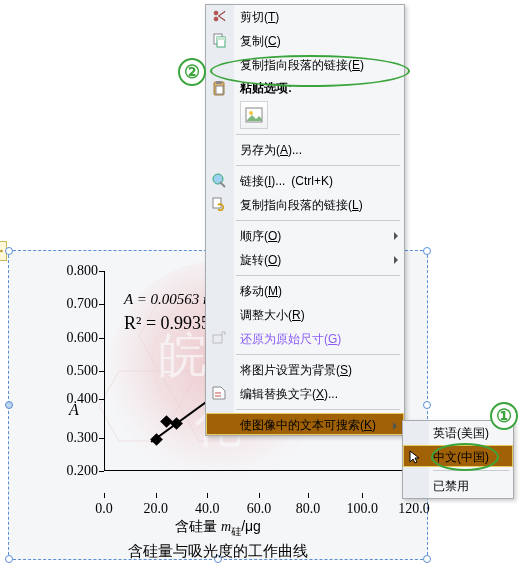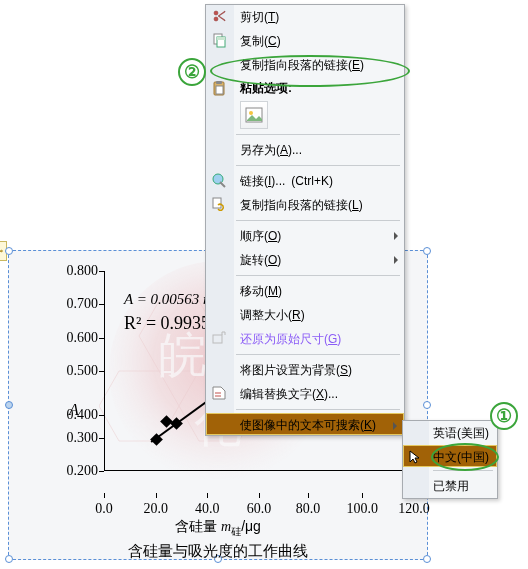--- a/index.html
+++ b/index.html
@@ -46,21 +46,21 @@
   .menu-item.highlighted { background:#a16207; border:1px solid #e5c860; height:22px; line-height:22px; padding-left:33px;}
   .menu-sep { height:1px; background:#c8ccd0; margin:3px 4px 3px 30px;}
   .menu-icon { position:absolute; left:5px; top:3px; width:18px; height:18px;}
   .menu-sub-arrow { position:absolute; right:6px; top:8px; width:0; height:0; border-left:4px solid #555; border-top:4px solid transparent; border-bottom:4px solid transparent;}
   .menu-section-label { position:relative; padding-left:34px; height:22px; line-height:22px; font-weight:bold;}
   .paste-options { padding-left:34px; height:32px; display:flex; align-items:center;}
   .paste-btn { width:28px; height:28px; border:1px solid #d0d4d8; background:linear-gradient(#fff,#f0f2f4); display:flex; align-items:center; justify-content:center;}
   .accel { text-decoration:underline;}
   .hint { color:#000000; padding-left:6px;}
   
-  .submenu { position:absolute; left:402px; top:420px; width:96px; background:#f4f6f8; border:1px solid #a7abb0; box-shadow:2px 2px 4px rgba(0,0,0,0.2); z-index:11;}
+  .submenu { position:absolute; left:402px; top:420px; width:112px; background:#f4f6f8; border:1px solid #a7abb0; box-shadow:2px 2px 4px rgba(0,0,0,0.2); z-index:11;}
   .submenu .menu-icon-col { width:26px;}
   .submenu .menu-item { padding-left:30px; font-size:12px;}
   .submenu .menu-item.highlighted { padding-left:29px;}
   
   .callout { position:absolute; width:28px; height:28px; border:2.5px solid #3ba53b; border-radius:50%; background:#fff; color:#3ba53b; font-size:18px; font-weight:bold; display:flex; align-items:center; justify-content:center; z-index:20;}
   .callout-ring { position:absolute; border:2.5px solid #3ba53b; border-radius:50%; z-index:19;}
   
   .ico-sm svg { width:16px; height:16px; display:block;}
 </style>
 </head>
@@ -105,21 +105,21 @@
 
   <div class="y-label-a">A</div>
 
   <div class="plot">
     <div class="plot-frame"></div>
     <div class="eq">A = 0.00563 m</div>
     <div class="r2">R² = 0.9935</div>
 
   <div class="y-tick" style="top: 192px;">0.200</div>
       <div class="y-tick" style="top: 158.667px;">0.300</div>
-      <div class="y-tick" style="top: 136px;">0.400</div>
+      <div class="y-tick" style="top: 120px;">0.400</div>
       <div class="y-tick" style="top: 92px;">0.500</div>
       <div class="y-tick" style="top: 58.6667px;">0.600</div>
       <div class="y-tick" style="top: 25.3333px;">0.700</div>
       <div class="y-tick" style="top: -8px;">0.800</div>
       <div class="x-tick" style="left: 0px;">0.0</div>
       <div class="x-tick" style="left: 51.6667px; margin-top: 21px;">20.0</div>
       <div class="x-tick" style="left: 103.333px;">40.0</div>
       <div class="x-tick" style="left: 155px;">60.0</div>
       <div class="x-tick" style="left: 204px;">80.0</div>
       <div class="x-tick" style="left: 258.333px;">100.0</div>

